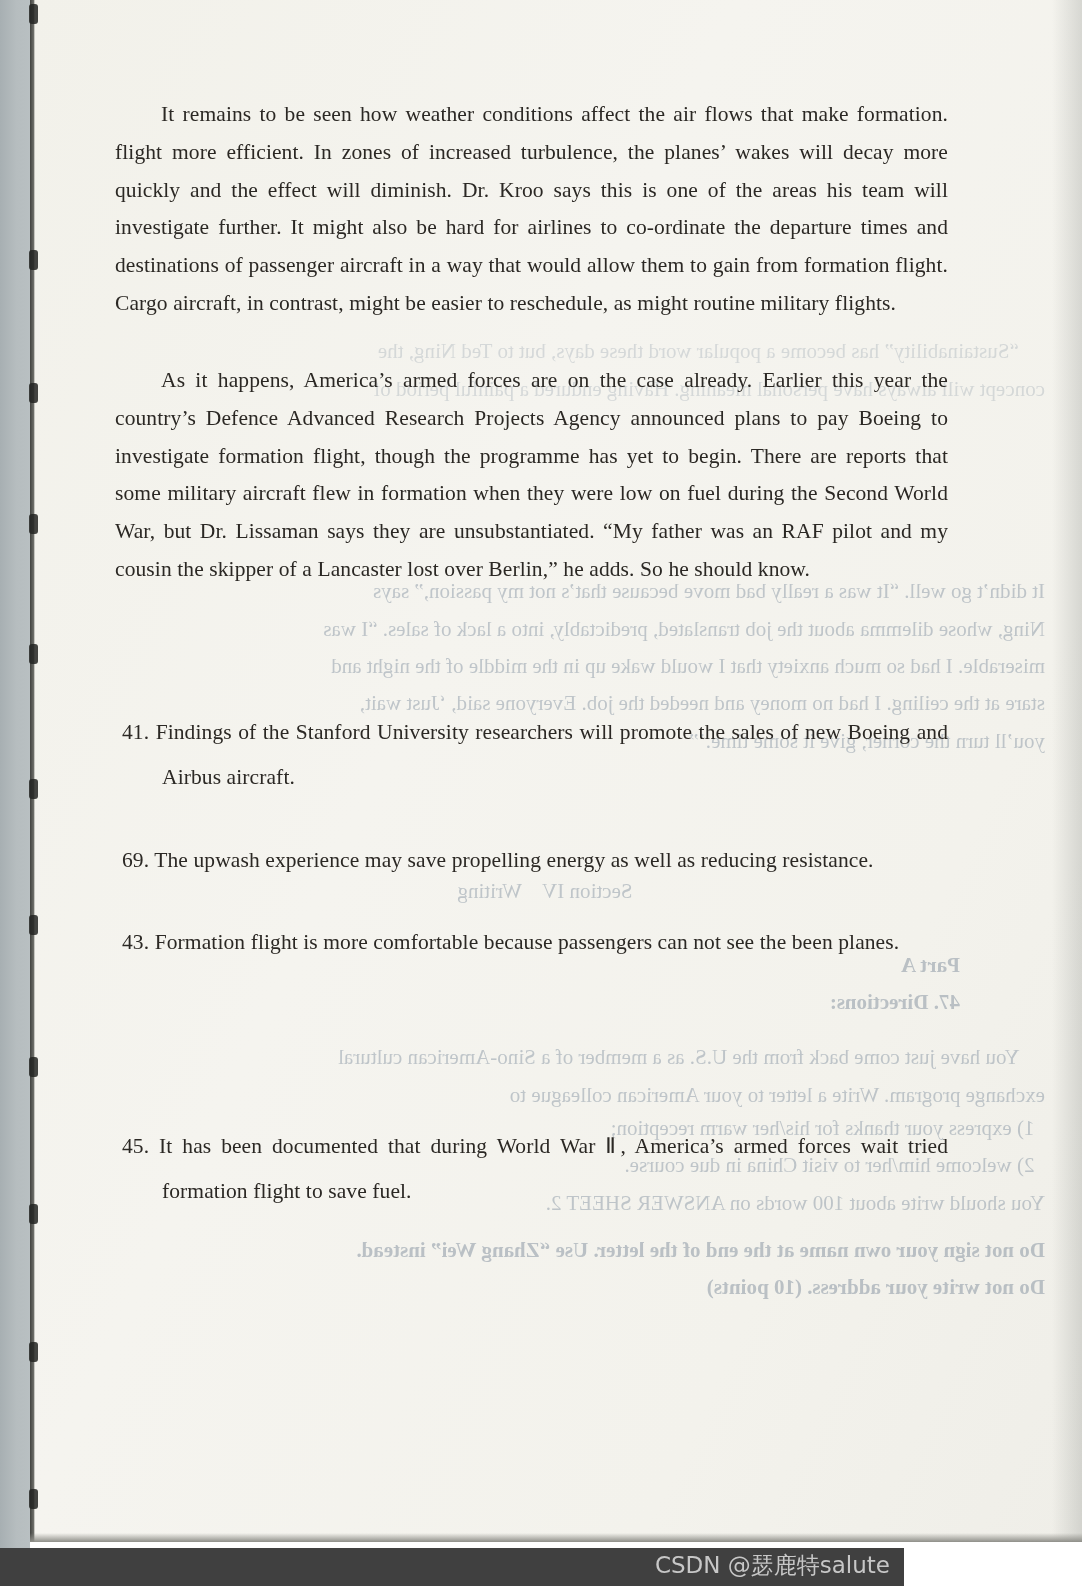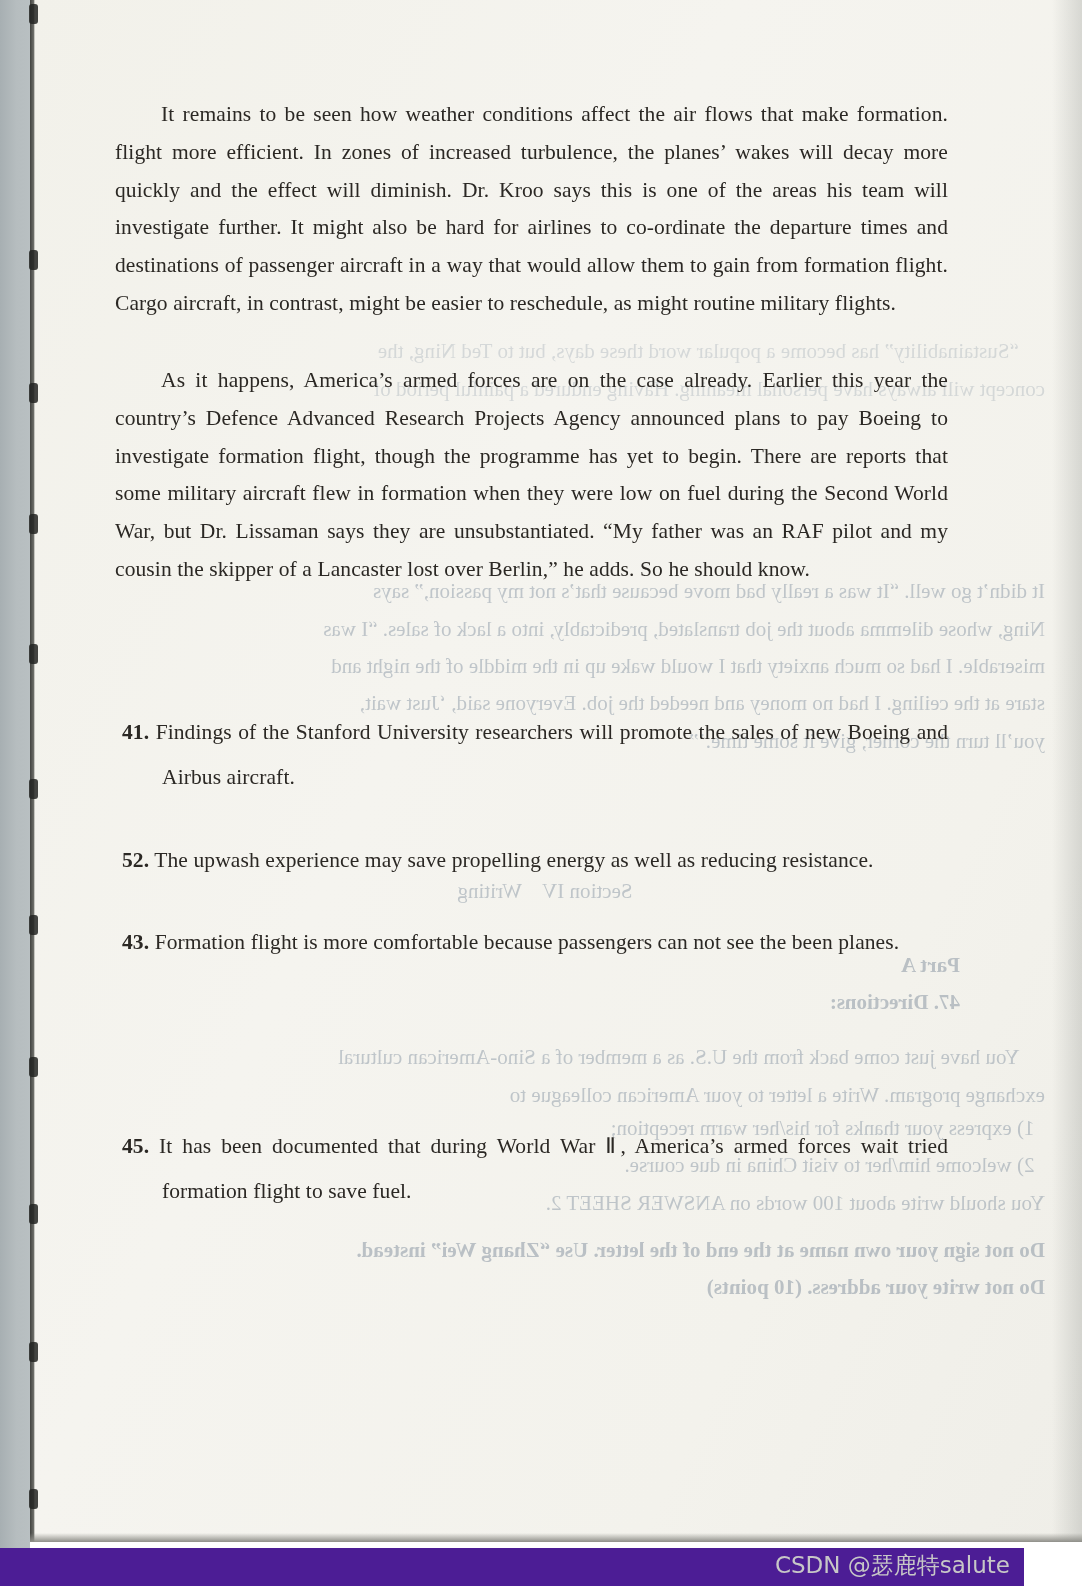--- a/index.html
+++ b/index.html
@@ -40,41 +40,41 @@
   .para {
     position:absolute; left:85px; width:833px;
     font-size:21.5px; line-height:37.8px; text-align:justify;
     text-indent:46px; letter-spacing:.1px;
   }
   .q {
     position:absolute; left:92px; width:826px;
     font-size:21.5px; line-height:45px; text-align:justify;
     padding-left:40px; text-indent:-40px; letter-spacing:.1px;
   }
-  .q-num { display:inline;font-weight:bold; }
+  .q-num { display:inline; }
   
   .bleed-layer { position:absolute; left:0; top:0; width:100%; height:100%; pointer-events:none; }
   .bl {
     position:absolute; height:30px; font-size:21px; line-height:30px;
     color:#94a0ac; opacity:.55; white-space:pre; overflow:hidden;
     transform:scaleX(-1); filter:blur(0.6px); text-align:left;
   }
   .bl.faint { opacity:.32; }
   .bl.bold  { font-weight:bold; color:#8c98a5; }
   .bl.center{ text-align:center; }
   .bl.wide  { left:90px; width:925px; }
   
   .footer {
     position:absolute; left:0; top:1392px; width:1020px;
     text-align:center; font-size:23px; color:#35322d; letter-spacing:3px;
   }
   
   .bottom-strip {
-    position:absolute; left:0; top:1548px; width:1024px; height:38px;
-    background:#4c1d95;
+    position:absolute; left:0; top:1548px; width:904px; height:38px;
+    background:#404040;
   }
   .watermark {
     position:absolute; right:14px; top:2px;
     font-family:"DejaVu Sans", sans-serif;
     font-size:23px; color:#c7c7c7;
   }
 </style>
 </head>
 <body>
 
@@ -116,21 +116,21 @@
       <div class="bl wide" style="top:1150px;">  2) welcome him/her to visit China in due course.</div>
       <div class="bl wide" style="top:1188px;">You should write about 100 words on ANSWER SHEET 2.</div>
       <div class="bl bold wide" style="top:1235px;">Do not sign your own name at the end of the letter. Use “Zhang Wei” instead.</div>
       <div class="bl bold wide" style="top:1272px;">Do not write your address. (10 points)</div>
     </div>
 
     <div class="para ink" style="top:96px;">It remains to be seen how weather conditions affect the air flows that make formation. flight more efficient. In zones of increased turbulence, the planes’ wakes will decay more quickly and the effect will diminish. Dr. Kroo says this is one of the areas his team will investigate further. It might also be hard for airlines to co-ordinate the departure times and destinations of passenger aircraft in a way that would allow them to gain from formation flight. Cargo aircraft, in contrast, might be easier to reschedule, as might routine military flights.</div>
     <div class="para ink" style="top:362px;">As it happens, America’s armed forces are on the case already. Earlier this year the country’s Defence Advanced Research Projects Agency announced plans to pay Boeing to investigate formation flight, though the programme has yet to begin. There are reports that some military aircraft flew in formation when they were low on fuel during the Second World War, but Dr. Lissaman says they are unsubstantiated. “My father was an RAF pilot and my cousin the skipper of a Lancaster lost over Berlin,” he adds. So he should know.</div>
 
     <div class="q ink" style="top:710px;"><span class="q-num">41.</span> <span>Findings of the Stanford University researchers will promote the sales of new Boeing and Airbus aircraft.</span></div>
-    <div class="q ink" style="top:838px;"><span class="q-num">52.</span> <span>The upwash experience may save propelling energy as well as reducing resistance.</span></div>
+    <div class="q ink" style="top:838px;"><span class="q-num">69.</span> <span>The upwash experience may save propelling energy as well as reducing resistance.</span></div>
     <div class="q ink" style="top:920px;"><span class="q-num">43.</span> <span>Formation flight is more comfortable because passengers can not see the been planes.</span></div>
     <div class="q ink" style="top:1124px;"><span class="q-num">45.</span> <span>It has been documented that during World War Ⅱ, America’s armed forces wait tried formation flight to save fuel.</span></div>
 
   </div>
 
   <div class="bottom-strip">
     <div class="watermark">CSDN @瑟鹿特salute</div>
   </div>
 
 </div>

